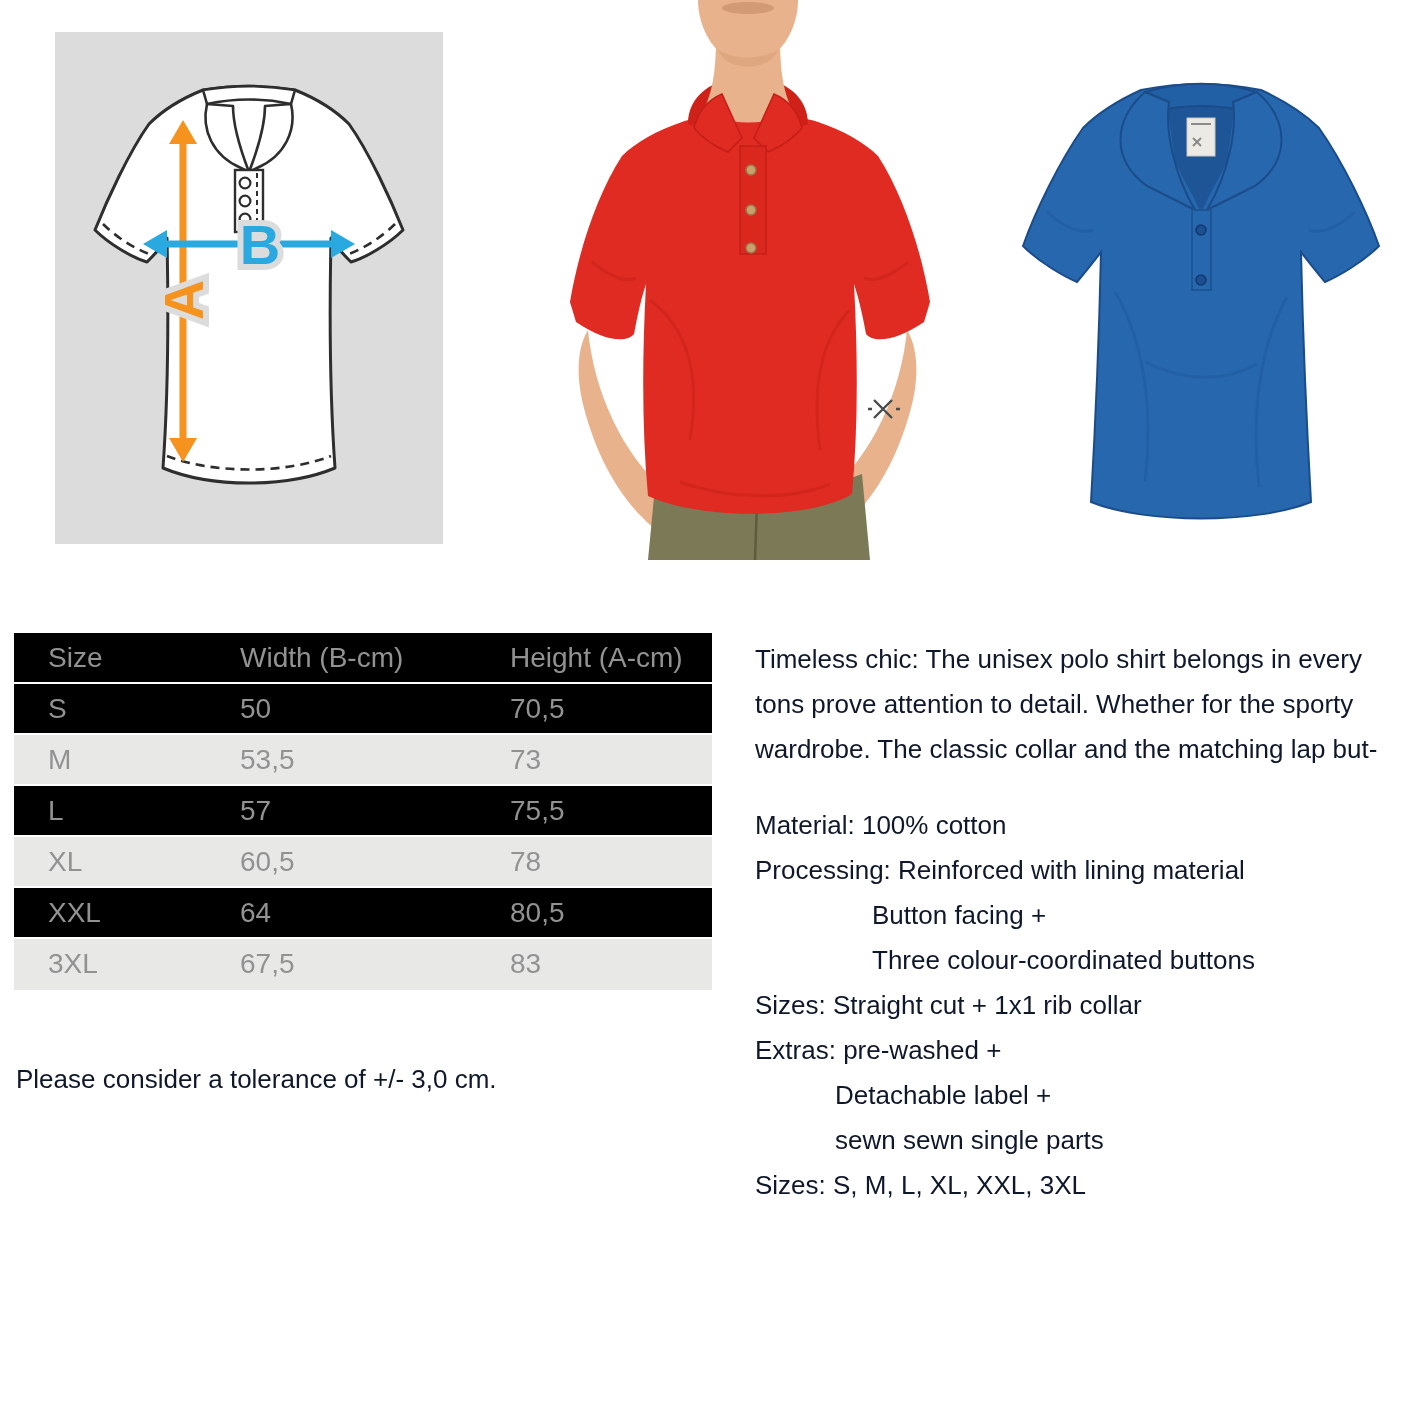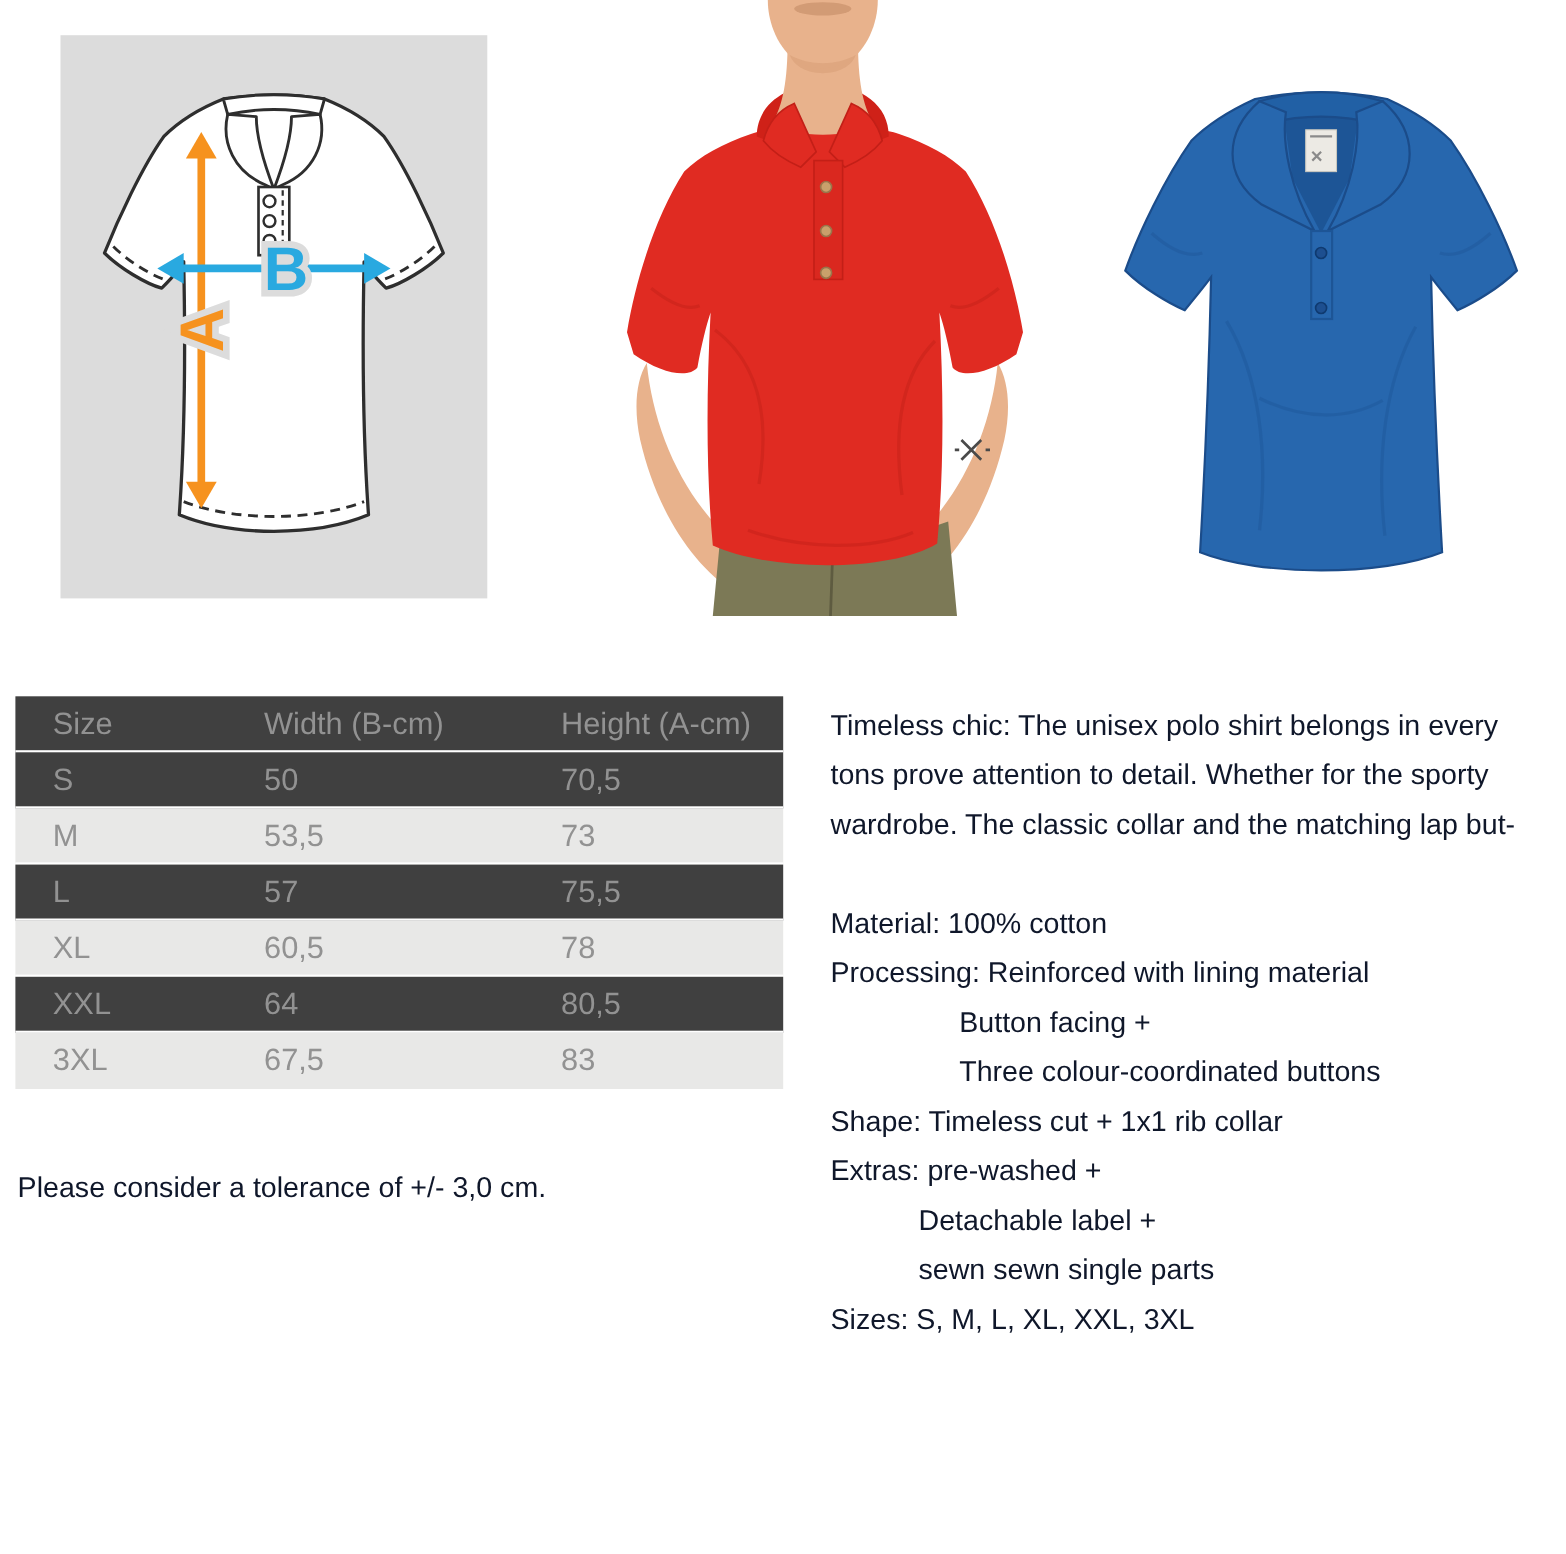--- a/index.html
+++ b/index.html
@@ -15,33 +15,33 @@
   
   .model-photo{position:absolute;left:530px;top:0;width:435px;height:560px;}
   .product-photo{position:absolute;left:995px;top:62px;width:412px;height:482px;}
   .model-photo svg,.product-photo svg{display:block;width:100%;height:100%;}
 
   
   .size-table{position:absolute;left:14px;top:633px;width:698px;font-size:28px;color:#929292;}
   .trow{
     display:grid;grid-template-columns:192px 270px auto;
     height:51px;line-height:49px;padding-left:34px;box-sizing:border-box;
-    background:#404040;border-bottom:2px solid #ffffff;
+    background:#000000;border-bottom:2px solid #ffffff;
   }
   .trow.dark{background:#e8e8e7;}
   .trow:last-child{border-bottom:none;}
   .tc{white-space:nowrap;overflow:hidden;}
 
   
   .tolerance{position:absolute;left:16px;top:1064px;font-size:26px;color:#0f172a;white-space:nowrap;}
 
   
   .desc{position:absolute;left:755px;top:637px;width:669px;color:#0f172a;}
   .dline{margin:0;height:45px;line-height:45px;font-size:26px;white-space:nowrap;}
-  .dline.gap{margin-top:45px;}
+  .dline.gap{margin-top:31px;}
   .dline.ind1{padding-left:80px;}
   .dline.ind2{padding-left:117px;}
 </style>
 </head>
 <body>
 
 <div class="canvas">
 
   <div class="diagram-panel">
     <svg viewBox="0 0 388 512">
@@ -193,20 +193,20 @@
   <div class="tolerance">Please consider a tolerance of +/- 3,0 cm.</div>
 
   <div class="desc">
     <p class="dline">Timeless chic: The unisex polo shirt belongs in every</p>
     <p class="dline">tons prove attention to detail. Whether for the sporty</p>
     <p class="dline">wardrobe. The classic collar and the matching lap but-</p>
     <p class="dline gap">Material: 100% cotton</p>
     <p class="dline">Processing: Reinforced with lining material</p>
     <p class="dline ind2">Button facing +</p>
     <p class="dline ind2">Three colour-coordinated buttons</p>
-    <p class="dline">Shape: Timeless cut + 1x1 rib collar</p>
+    <p class="dline">Sizes: Straight cut + 1x1 rib collar</p>
     <p class="dline">Extras: pre-washed +</p>
     <p class="dline ind1">Detachable label +</p>
     <p class="dline ind1">sewn sewn single parts</p>
     <p class="dline">Sizes: S, M, L, XL, XXL, 3XL</p>
   </div>
 
 </div>
 
 </body></html>

